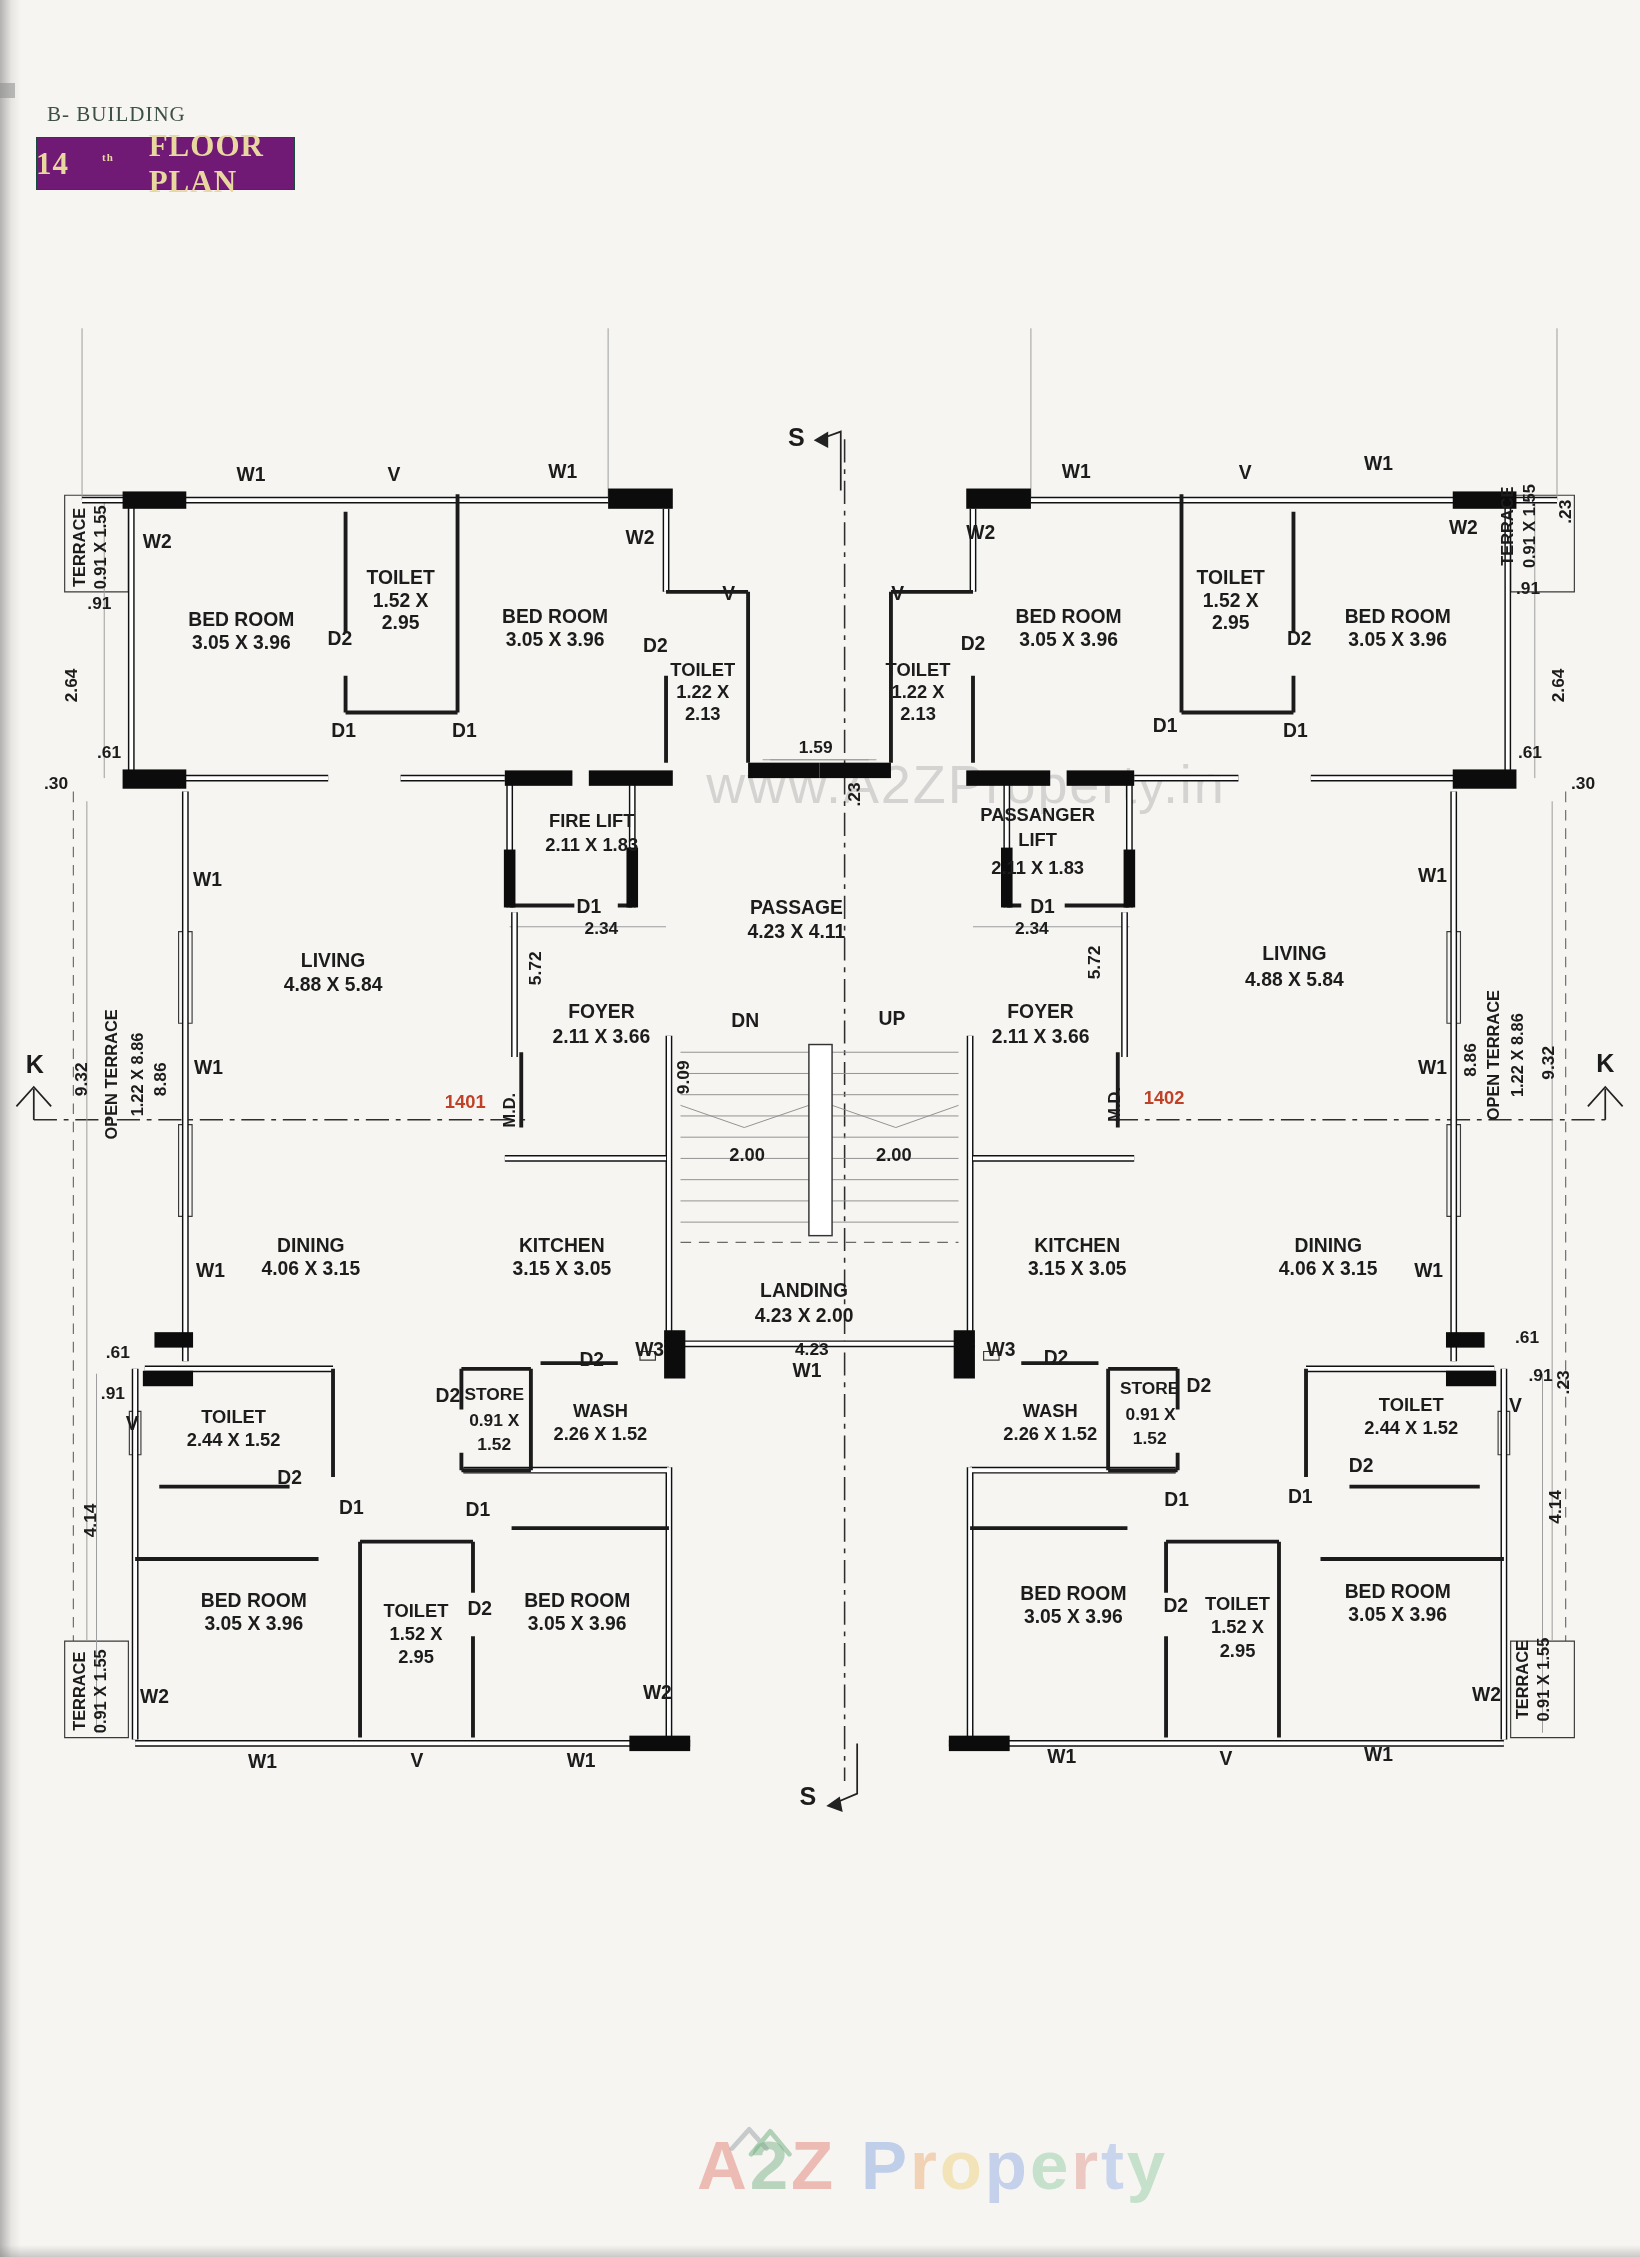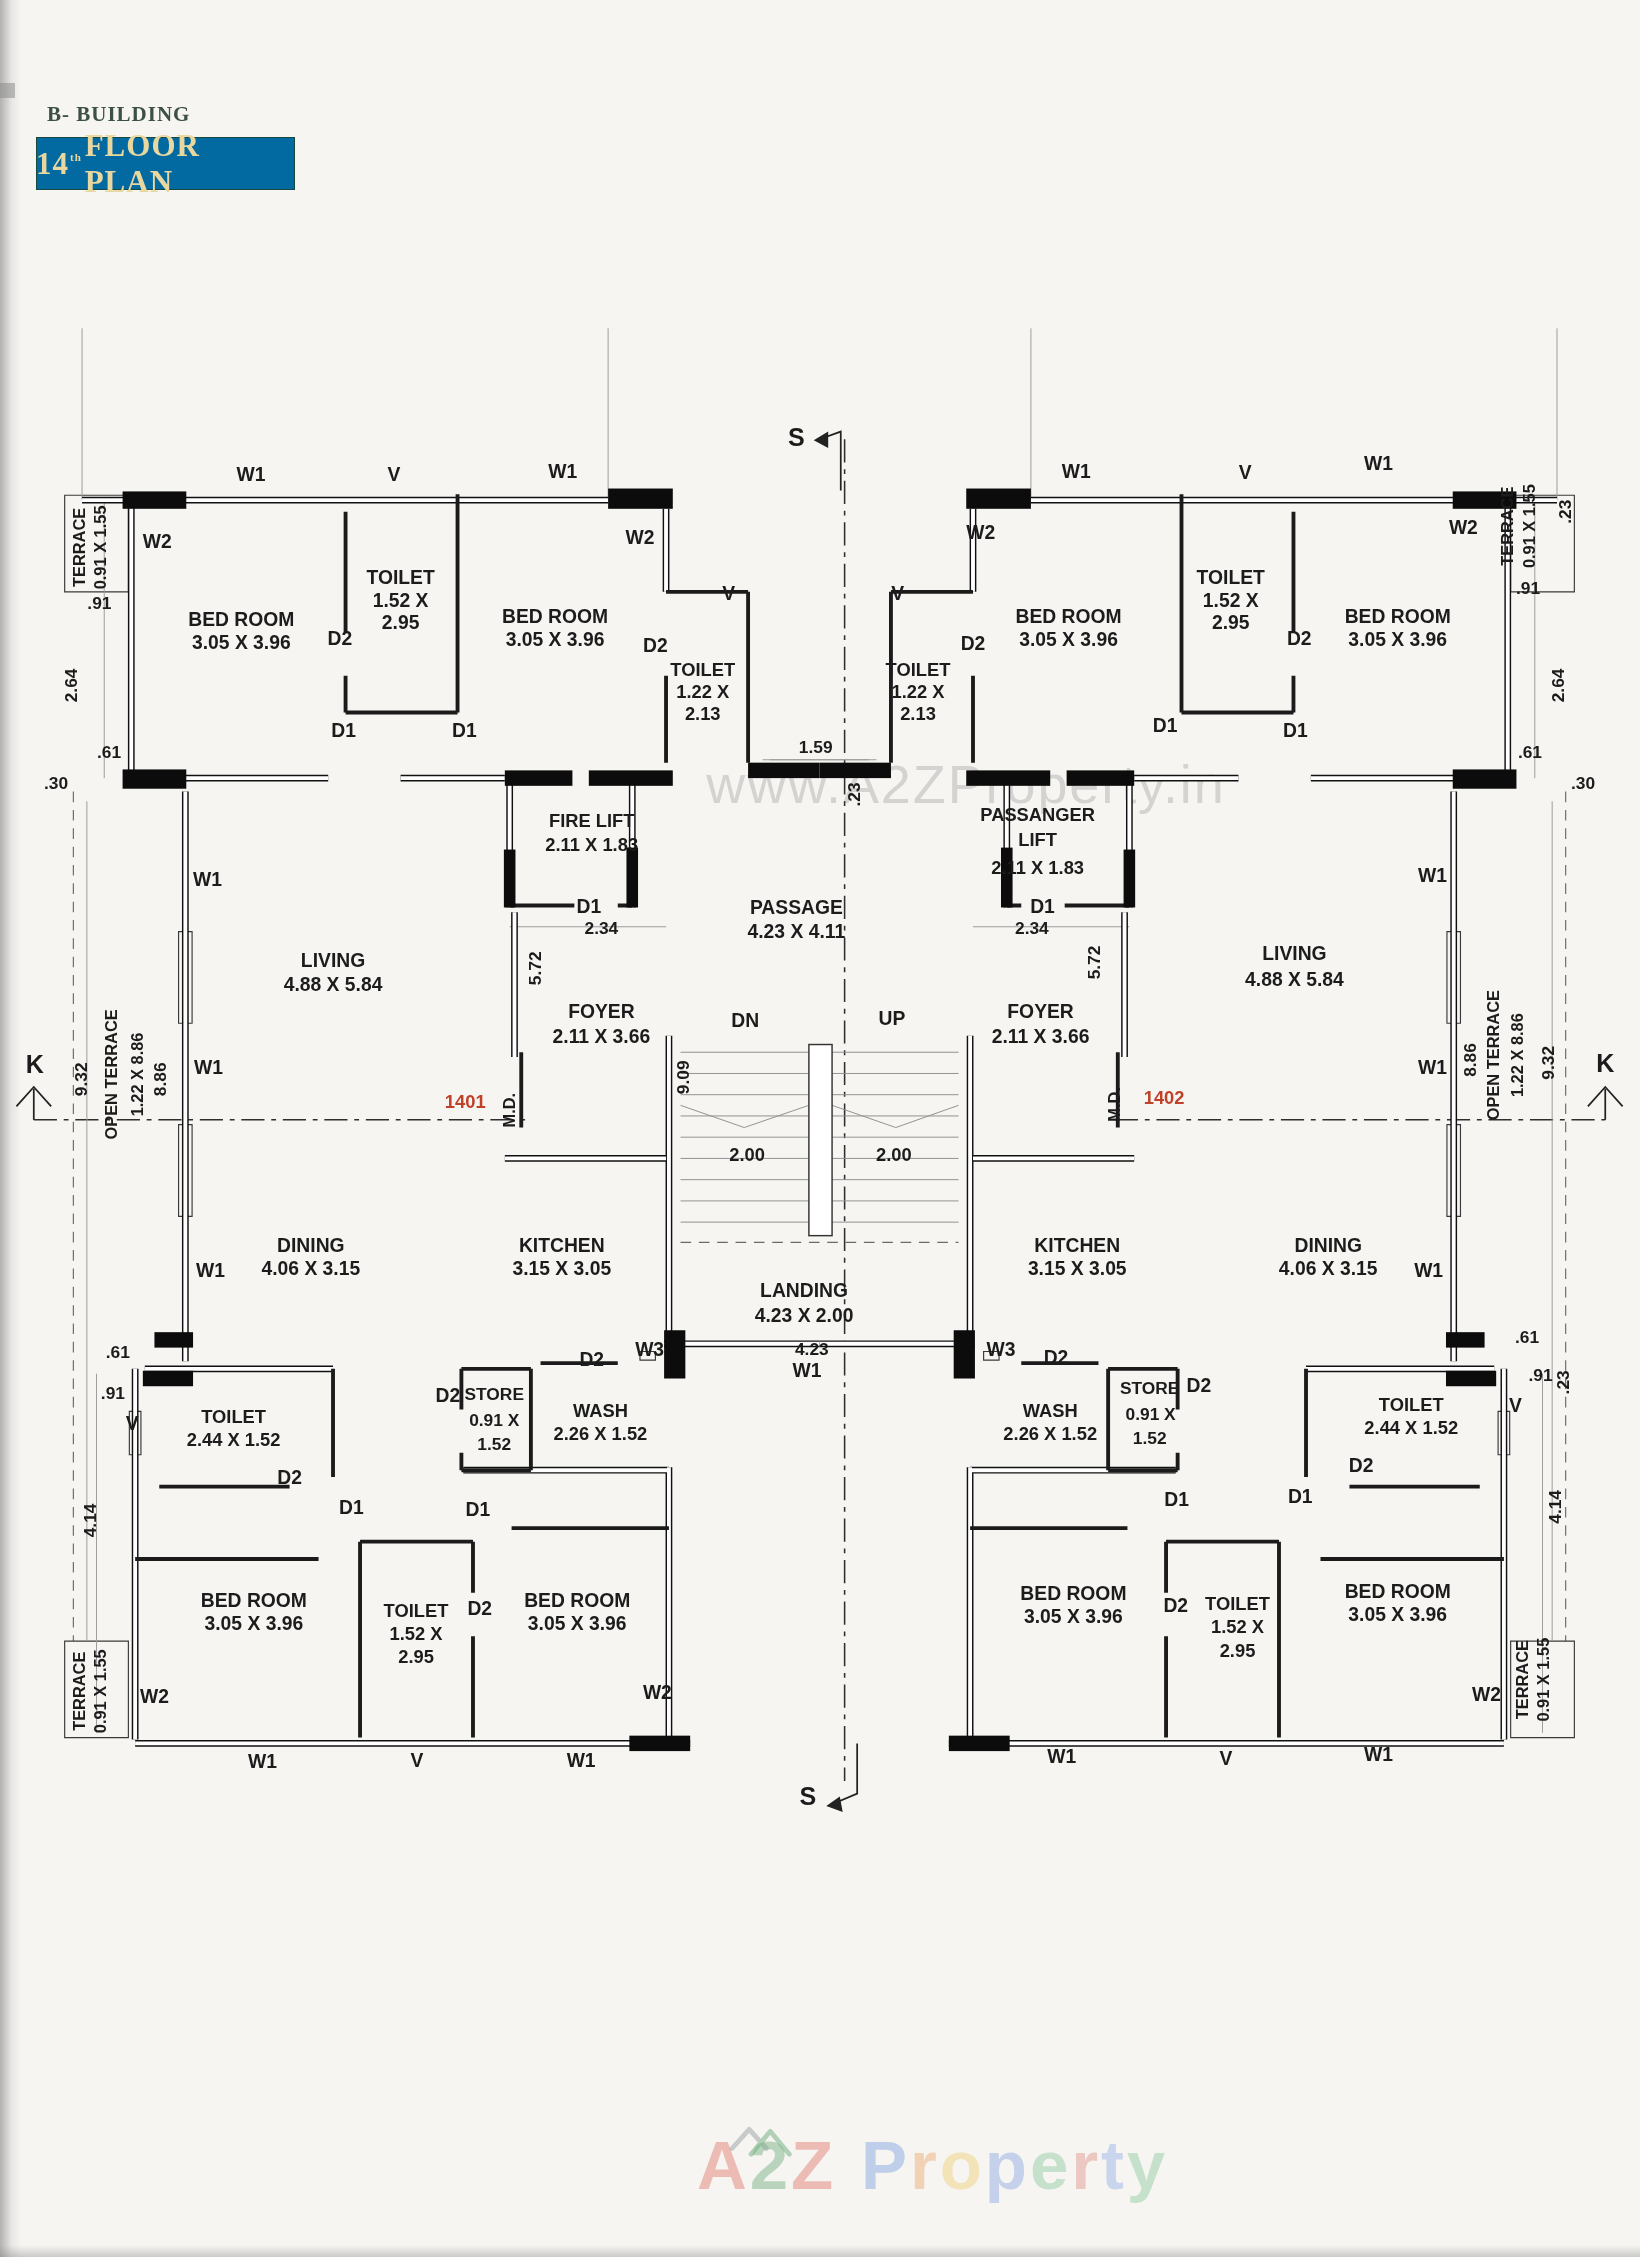--- a/index.html
+++ b/index.html
@@ -7,24 +7,24 @@
     width:1640px;height:2257px;position:relative;overflow:hidden;
     background:#f6f5f2;
     font-family:"Liberation Sans",sans-serif;
   }
   .scan-edge-left{position:absolute;left:0;top:0;bottom:0;width:21px;
     background:linear-gradient(90deg,rgba(95,95,95,.45),rgba(120,120,120,.12) 55%,rgba(0,0,0,0));pointer-events:none;}
   .scan-edge-bottom{position:absolute;left:0;right:0;bottom:0;height:11.6px;
     background:linear-gradient(0deg,rgba(120,120,120,.35),rgba(0,0,0,0));pointer-events:none;}
   .scan-mark{position:absolute;left:0;top:83px;width:14.5px;height:14.5px;background:#8d8d8d;opacity:.55;}
   .b-building{position:absolute;left:47px;top:102px;
-    font-family:"Liberation Serif",serif;font-weight:700;font-size:21px;letter-spacing:1px;color:#3d5047;}
-  .title-box{position:absolute;left:36px;top:137px;width:259px;height:53px;background:#0369a1;
+    font-family:"Liberation Serif",serif;font-weight:400;font-size:21px;letter-spacing:1px;color:#3d5047;}
+  .title-box{position:absolute;left:36px;top:137px;width:259px;height:53px;background:#701a75;
     color:#e9d7a0;font-family:"Liberation Serif",serif;font-weight:700;font-size:31px;
-    display:flex;align-items:center;justify-content:center;letter-spacing:1px;box-shadow:0 0 0 1px #174a3c inset;}
+    display:flex;align-items:center;justify-content:center;letter-spacing:1px;box-shadow:0 0 0 1px #174a3c inset;gap:32px;}
   .title-box sup{font-size:11px;margin:-13.5px 2.9px 0 1px;}
   .watermark{position:absolute;left:966px;top:784px;transform:translate(-50%,-50%);
     font-size:54px;font-weight:400;color:#9e9e9e;opacity:.38;letter-spacing:1.9px;white-space:nowrap;}
   .logo{position:absolute;left:697px;top:2126px;font-size:69px;font-weight:700;
     letter-spacing:2.9px;opacity:.45;white-space:nowrap;}
   .logo .gap{display:inline-block;width:25px;}
   .logo-house{position:absolute;left:726px;top:2116px;opacity:.5;}
   #plan-svg{position:absolute;left:0;top:0;}
   #plan-svg text{font-family:"Liberation Sans",sans-serif;font-weight:700;}
   .hw{stroke:#101010;stroke-width:7;fill:none;stroke-linecap:butt;}

